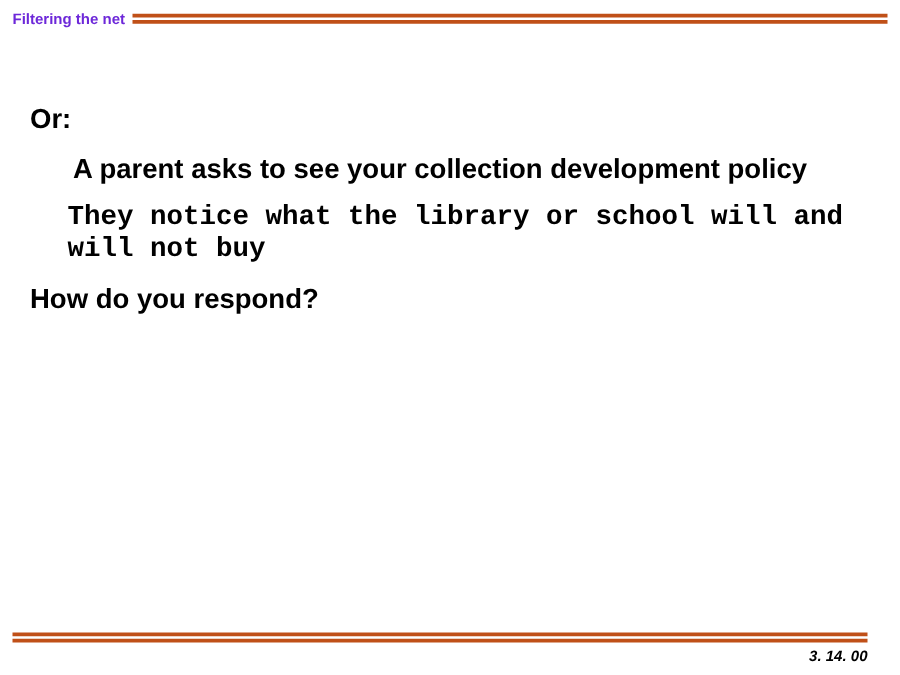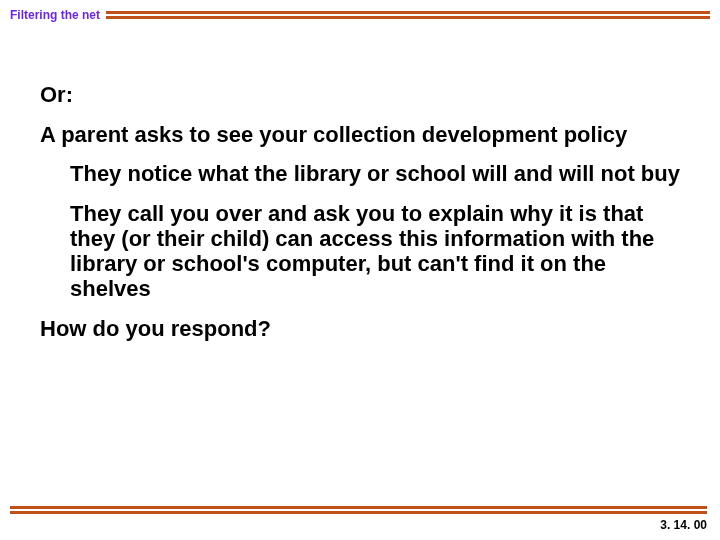--- a/index.html
+++ b/index.html
@@ -28,51 +28,54 @@
       padding-right: 6px;
     }
     .header-rule {
       flex: 1;
       height: 8px;
       border-top: 3px solid #c05018;
       border-bottom: 3px solid #c05018;
       background: #ffffff;
     }
     .content {
-      padding: 60px 40px 0 40px;
+      padding: 60px 40px 0 24px;
       color: #000;
     }
     .line-or {
       font-size: 22px;
       font-weight: bold;
       margin-bottom: 14px;
     }
     .line-intro {
       font-size: 22px;
       font-weight: bold;
       line-height: 1.15;
       margin-bottom: 14px;
+      text-align: center;
     }
     .bullet {
       font-size: 22px;
       font-weight: bold;
       line-height: 1.15;
       margin-left: 30px;
       margin-bottom: 14px;
+      font-family: Liberation Mono, monospace;
     }
     .line-question {
       font-size: 22px;
       font-weight: bold;
       margin-top: 4px;
     }
     .footer {
       position: absolute;
       left: 10px;
-      right: 13px;
+      right: 26px;
       bottom: 8px;
+      font-style: italic;
     }
     .footer-rule {
       height: 8px;
       border-top: 3px solid #c05018;
       border-bottom: 3px solid #c05018;
       background: #ffffff;
     }
     .footer-date {
       text-align: right;
       font-size: 12px;
@@ -86,20 +89,19 @@
 
 <div class="header">
   <div class="header-title">Filtering the net</div>
   <div class="header-rule"></div>
 </div>
 
 <div class="content">
   <div class="line-or">Or:</div>
   <div class="line-intro">A parent asks to see your collection development policy</div>
   <div class="bullet">They notice what the library or school will and will not buy</div>
-  <div class="bullet">They call you over and ask you to explain why it is that they (or their child) can access this information with the library or school's computer, but can't find it on the shelves</div>
   <div class="line-question">How do you respond?</div>
 </div>
 
 <div class="footer">
   <div class="footer-rule"></div>
   <div class="footer-date">3. 14. 00</div>
 </div>
 
 </body></html>

